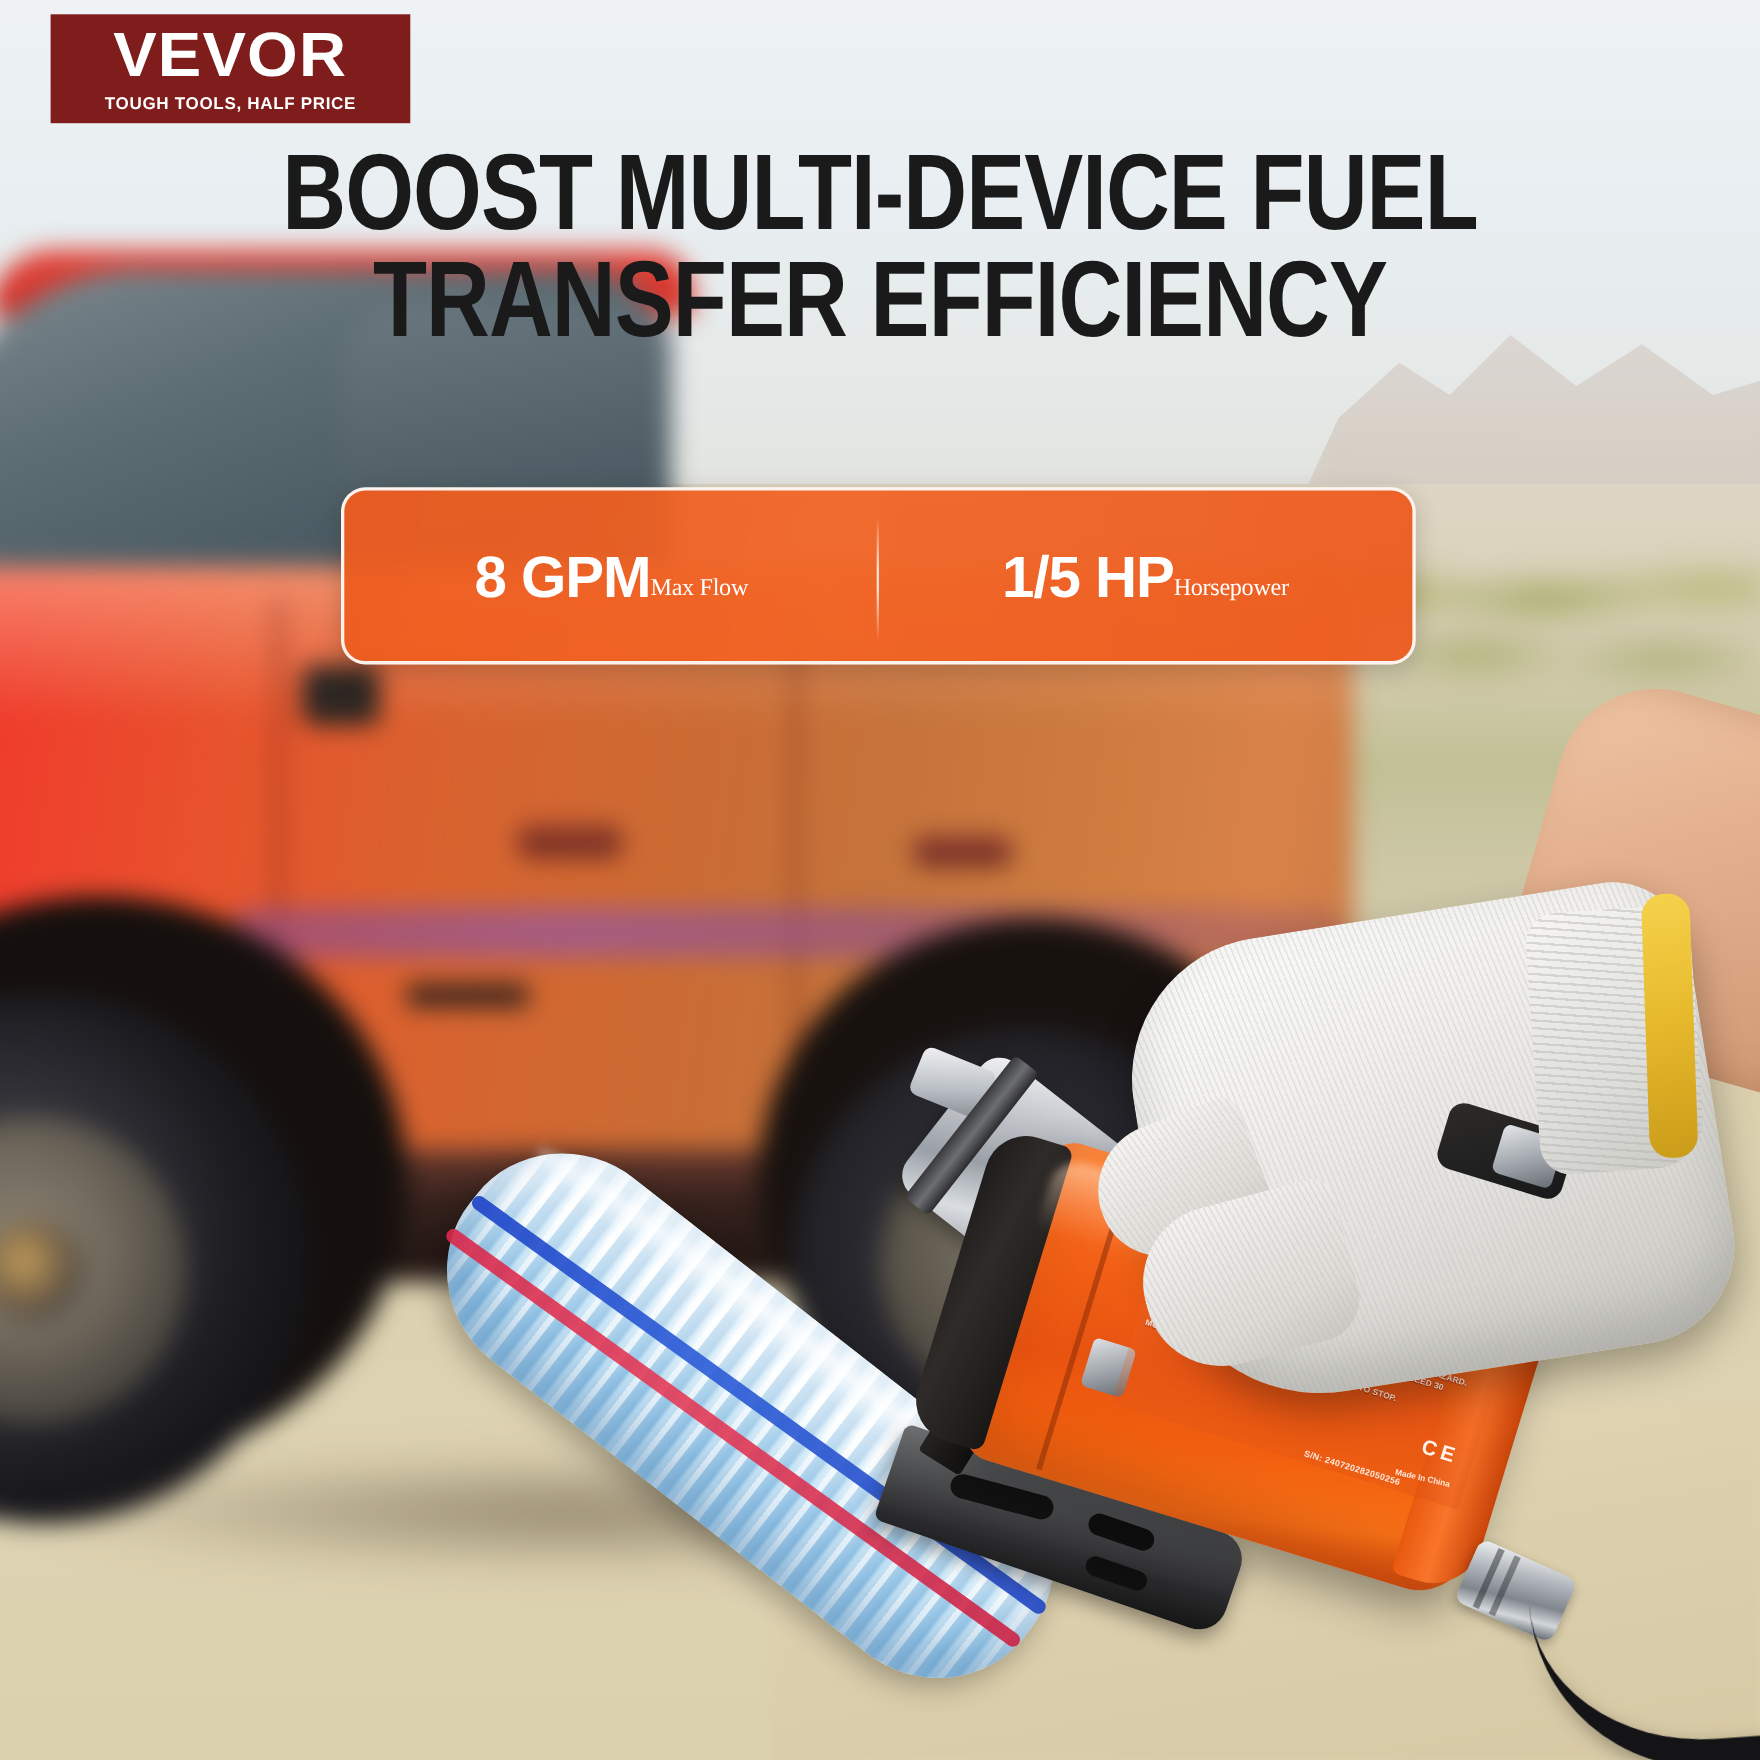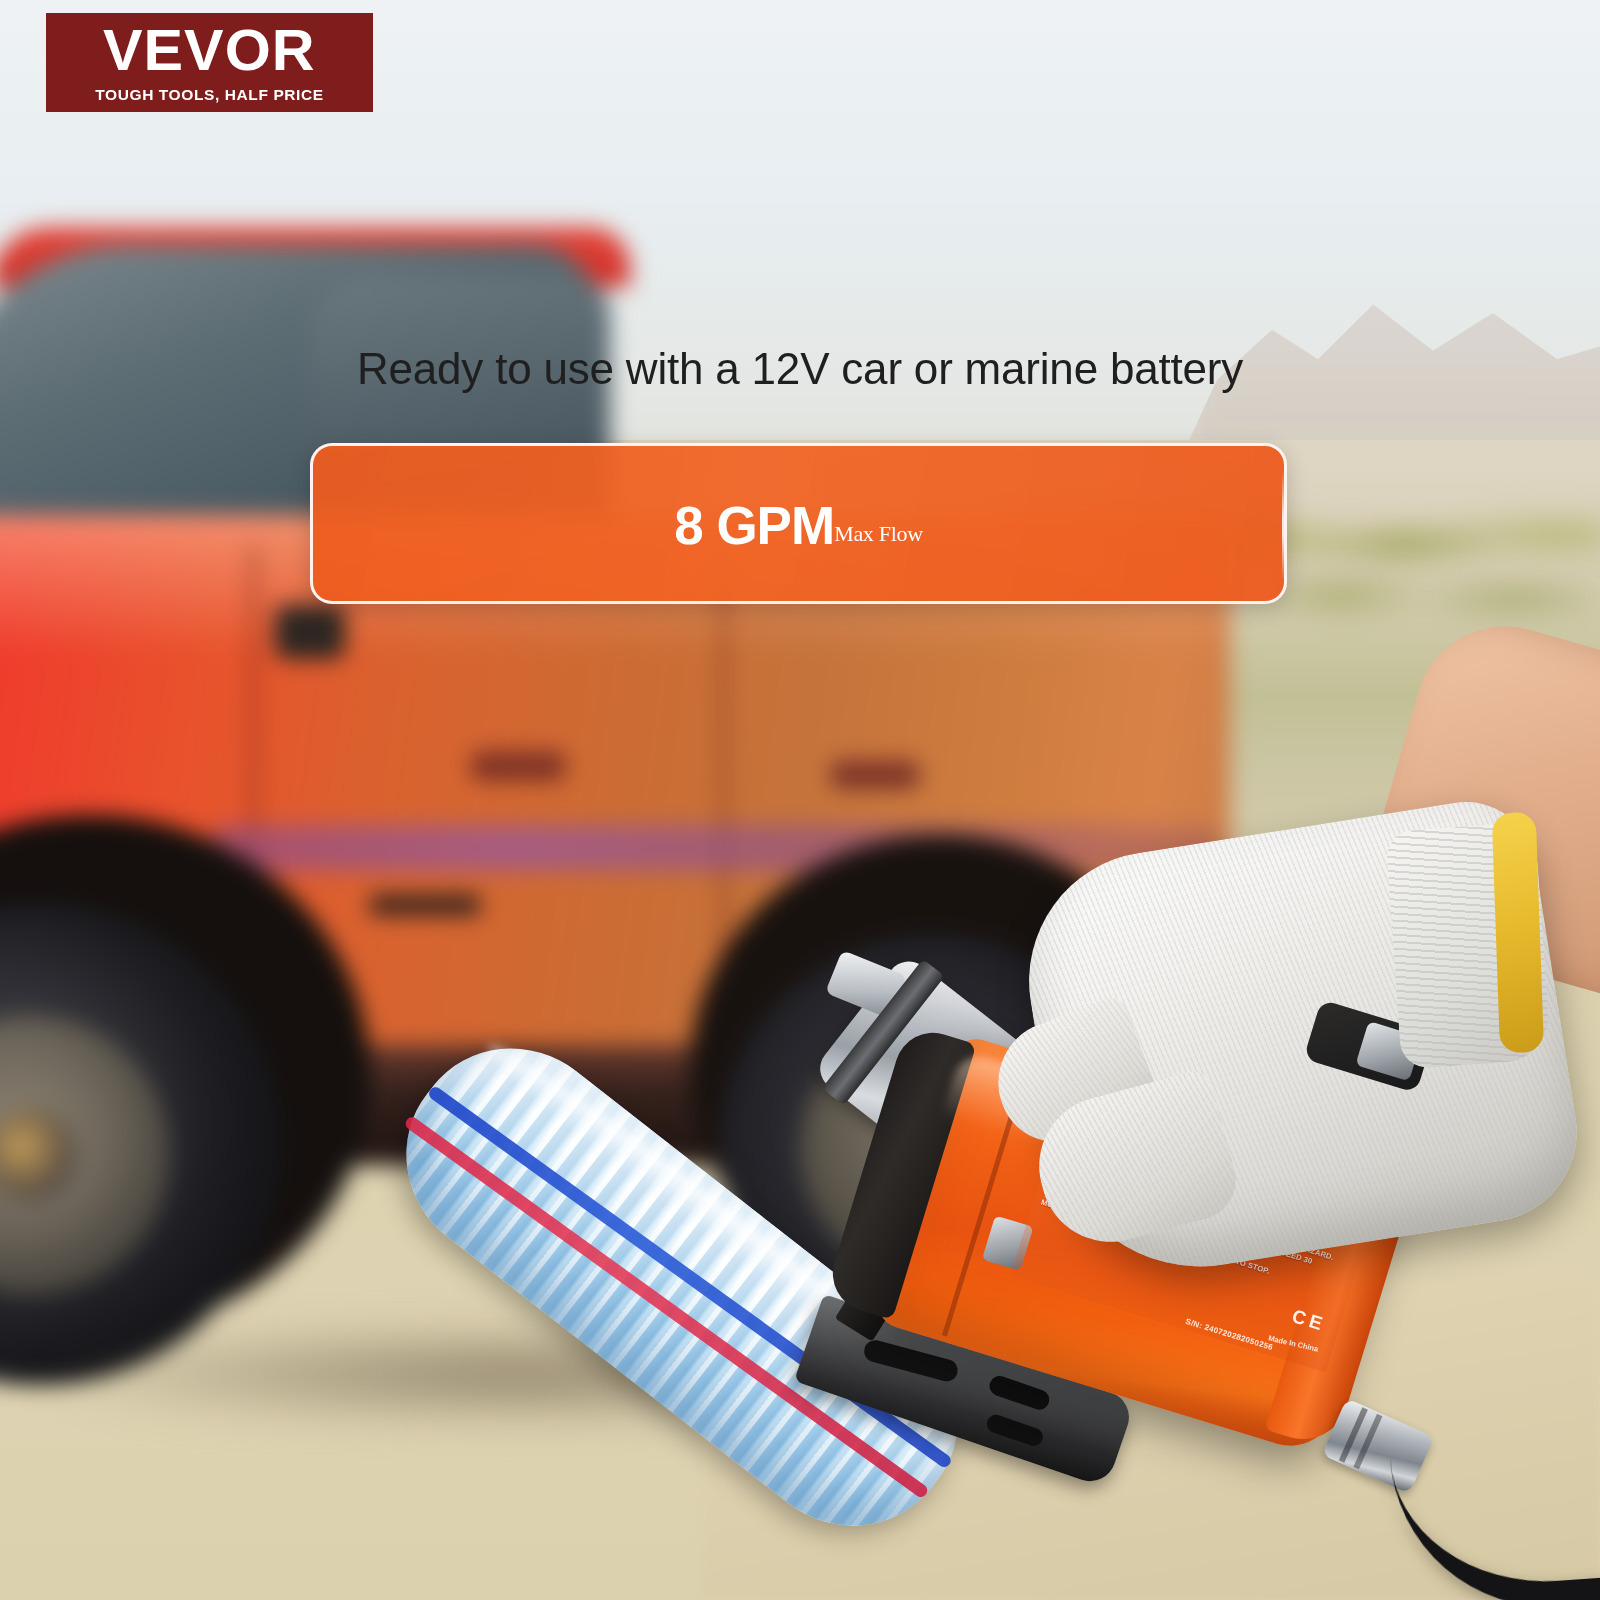--- a/index.html
+++ b/index.html
@@ -571,25 +571,32 @@
       <div class="glove-cuff"></div>
       <div class="glove-cuff-trim"></div>
     </div>
   </div>
 
   <div class="logo-block">
     <div class="logo-word">VEVOR</div>
     <div class="logo-tag">TOUGH TOOLS, HALF PRICE</div>
   </div>
 
-
-  <div class="subhead">Ready to use with a 12V car or marine battery</div>
+  <div class="headline">
+    <span class="hl-line l1">BOOST MULTI-DEVICE FUEL</span>
+    <span class="hl-line l2">TRANSFER EFFICIENCY</span>
+  </div>
+
 
   <div class="specbar">
     <div class="spec">
       <div class="spec-value">8 GPM</div>
       <div class="spec-label">Max Flow</div>
       <div class="spec-div"></div>
     </div>
+    <div class="spec">
+      <div class="spec-value">1/5 HP</div>
+      <div class="spec-label">Horsepower</div>
+    </div>
   </div>
 
 
 </div>
 
 </body></html>

